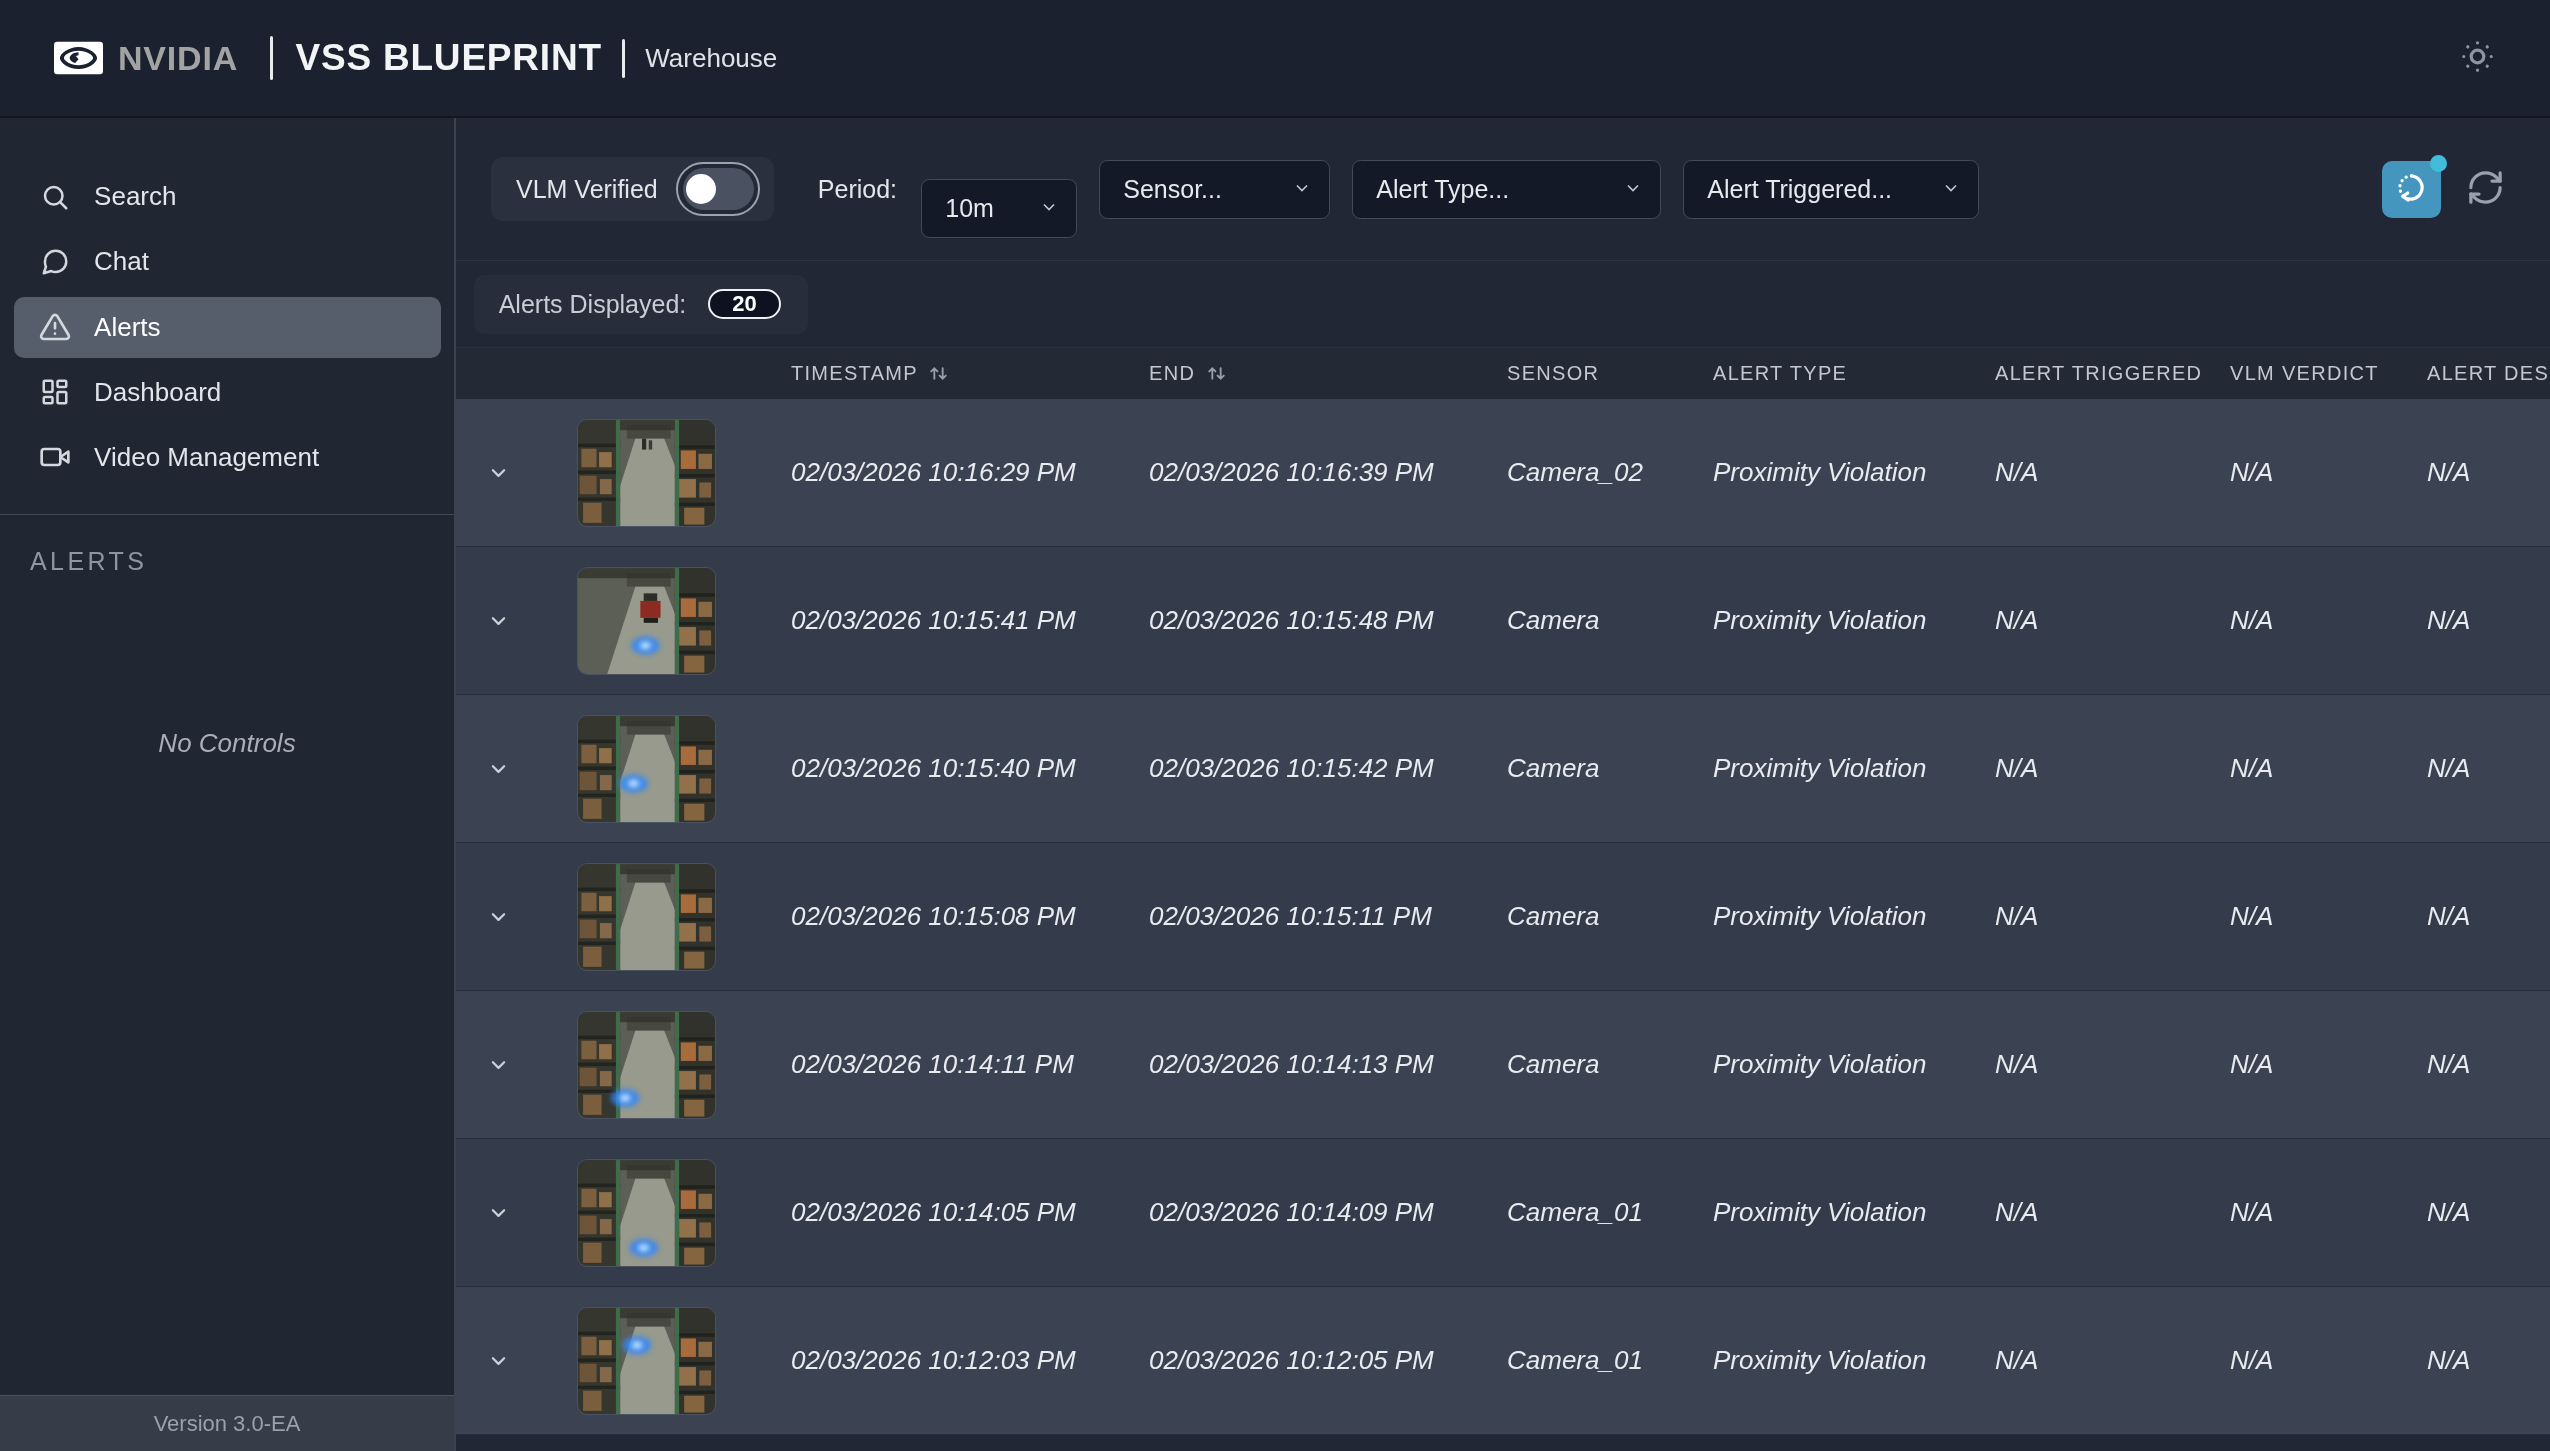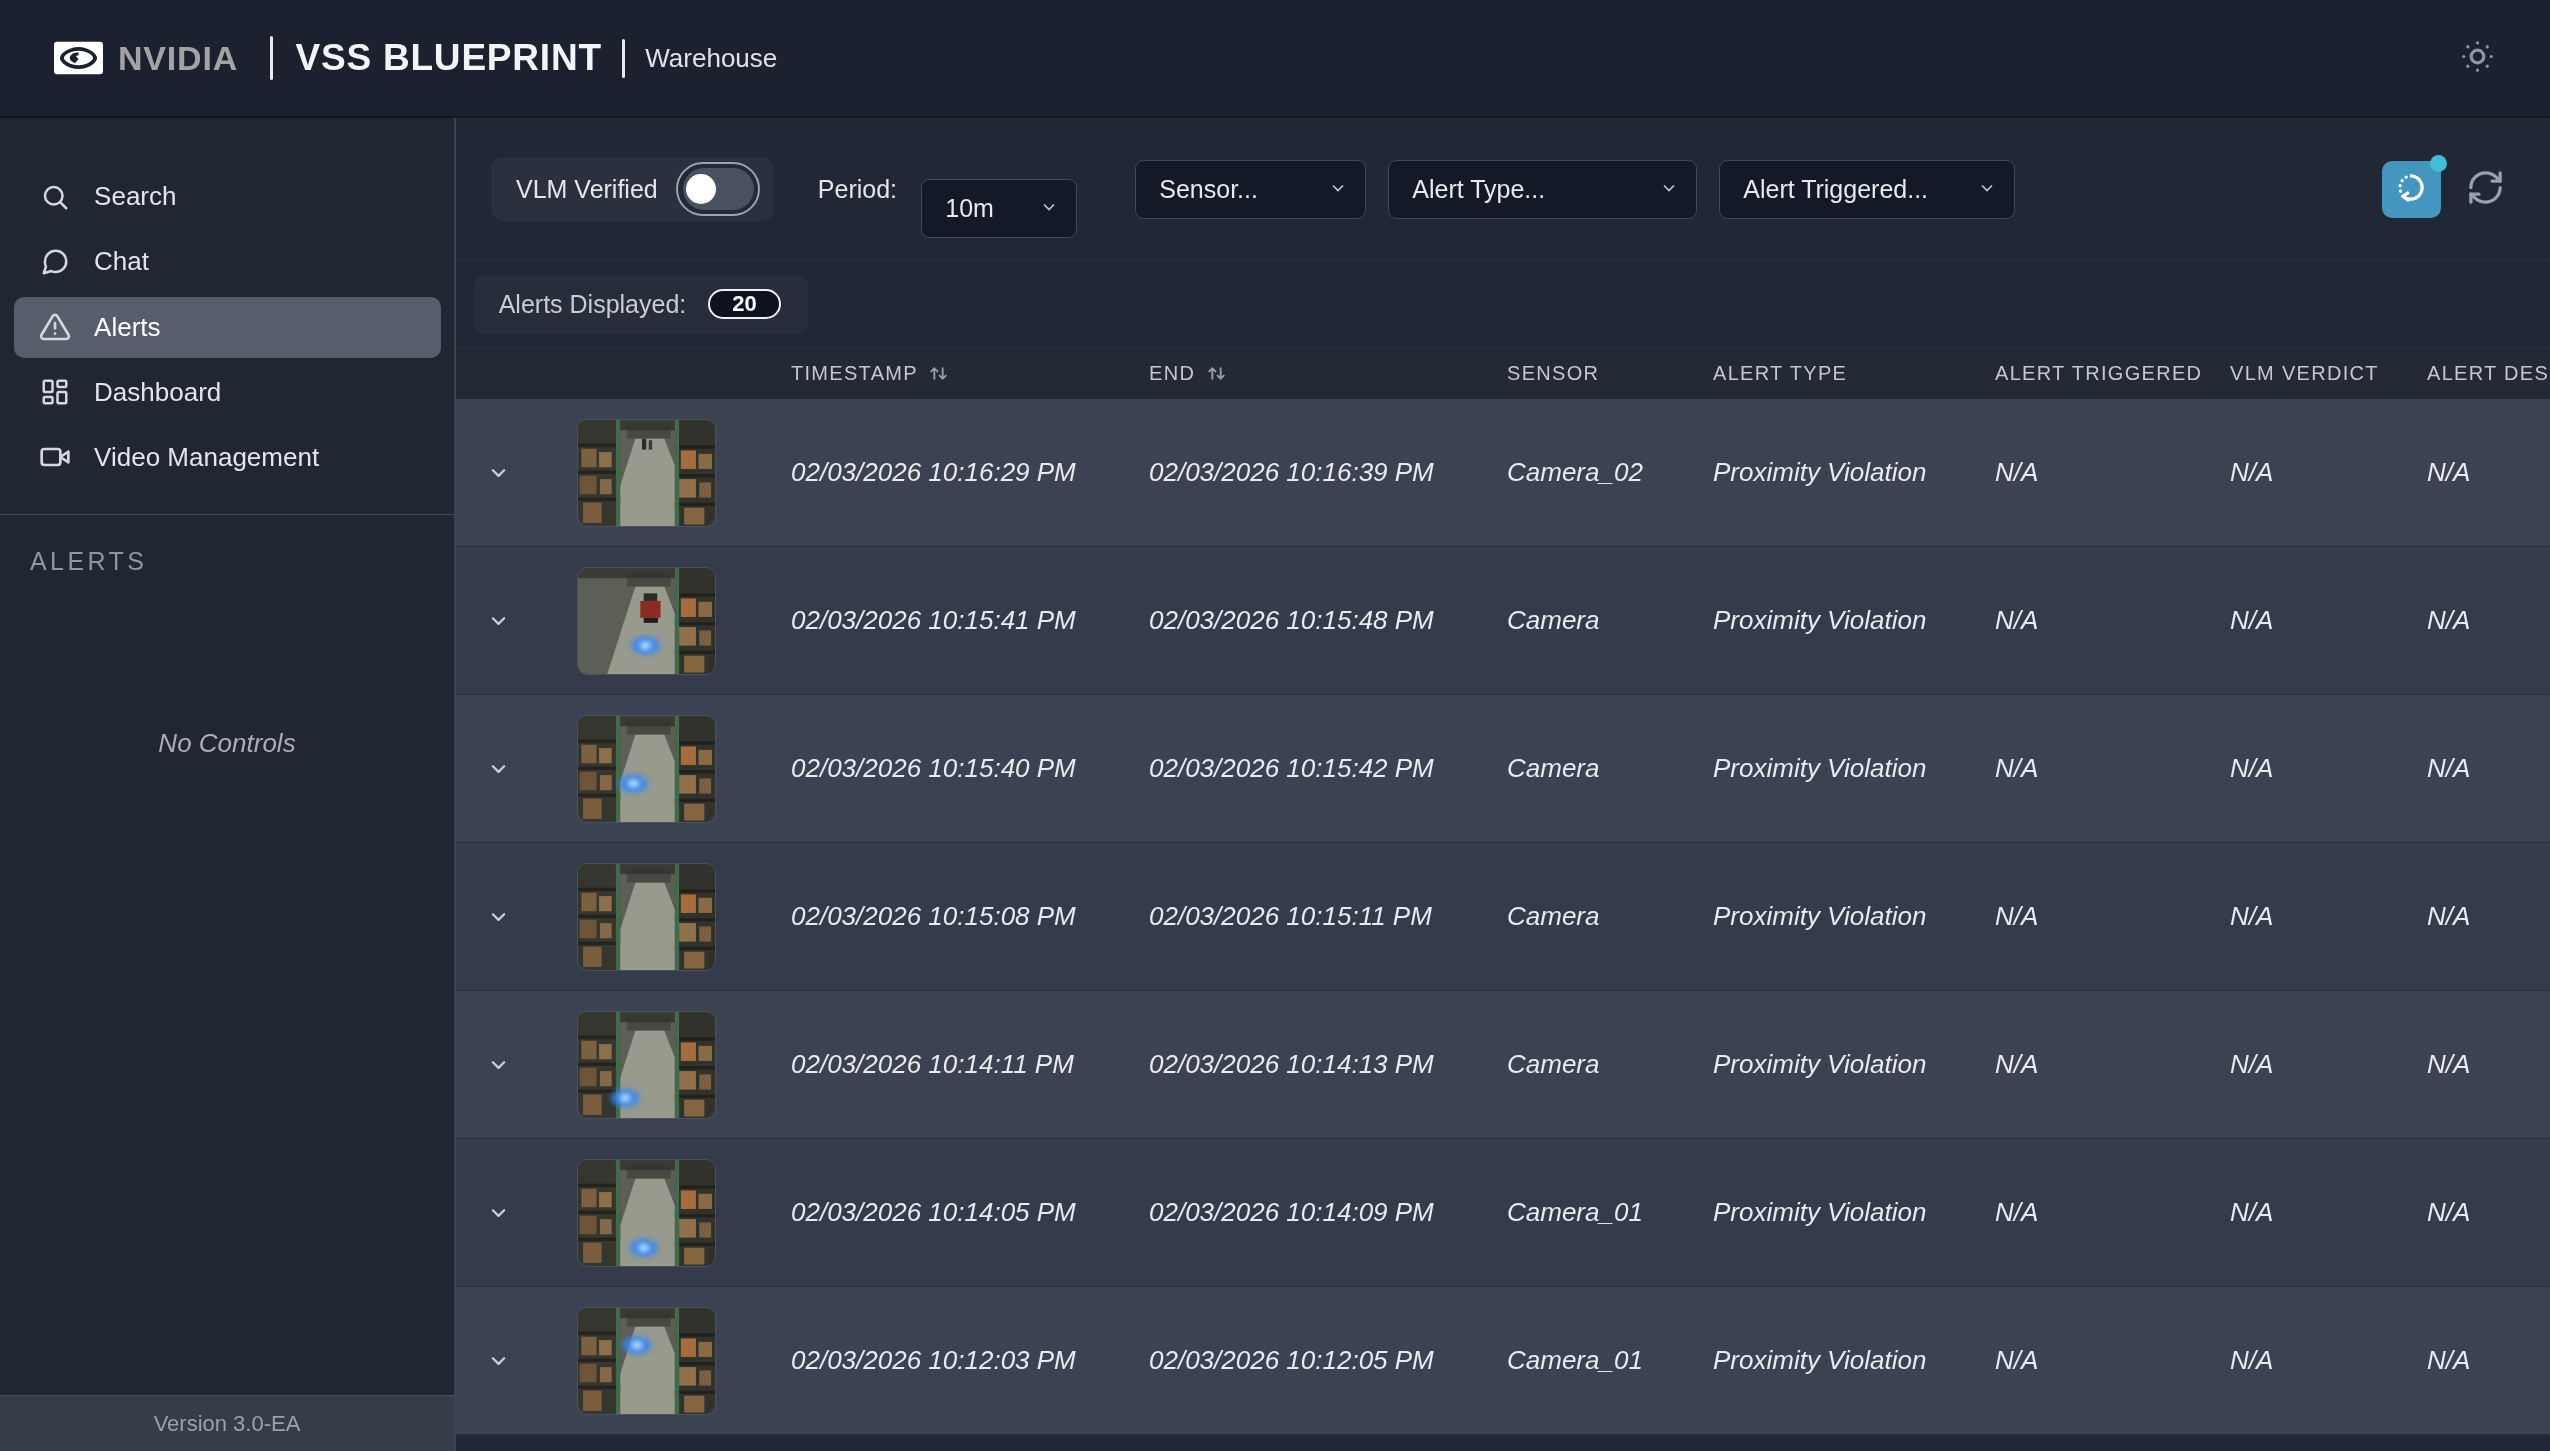--- a/index.html
+++ b/index.html
@@ -41,21 +41,21 @@
   .filters { height:142px; flex:0 0 142px; display:flex; align-items:center; padding:0 45px 0 35px; }
   .vlm-pill { height:64px; background:#2a303d; border-radius:11.8px; display:flex; align-items:center; padding:0 13.5px 0 25px; margin-right:44px; }
   .vlm-label { font-size:25px; color:#e3e6eb; margin-right:18.6px; }
   .toggle { width:84px; height:54px; border:2.5px solid #9aa3ae; border-radius:843px; background:#232937; padding:4.2px; cursor:pointer; }
   .toggle-track { width:100%; height:100%; background:#4a5160; border-radius:843px; display:flex; align-items:center; padding:3.4px; }
   .toggle-knob { width:30px; height:30px; border-radius:50%; background:#ffffff; }
   .period-label { font-size:25px; color:#e3e6eb; margin-right:23.6px; }
   .select { height:59px; background:#141927; border:1.7px solid #434a59; border-radius:8.4px; display:flex; align-items:center; justify-content:space-between; padding:0 17px 0 23.6px; margin-right:22px; cursor:pointer; }
   .select .sel-text { font-size:25px; color:#e6e9ed; }
   .sel-10m { width:156px;margin-top:39px; }
-  .sel-sensor { width:231px;margin-left:36px; }
+  .sel-sensor { width:231px; }
   .sel-type { width:309px; }
   .sel-trig { width:296px; margin-right:0; }
   .filters-right { margin-left:auto; display:flex; align-items:center; gap:25px; }
   .autorefresh-btn { position:relative; width:59px; height:57px; border:none; border-radius:10px; background:var(--accent,#4596be); display:flex; align-items:center; justify-content:center; cursor:pointer; }
   .autorefresh-badge { position:absolute; top:-5.9px; right:-5.9px; width:17px; height:17px; border-radius:50%; background:var(--accent-badge,#41bcd9); }
   .refresh-btn { background:none; border:none; cursor:pointer; display:flex; }
 
   .hdiv { border-top:1.7px solid #2c3240; }
 
   

